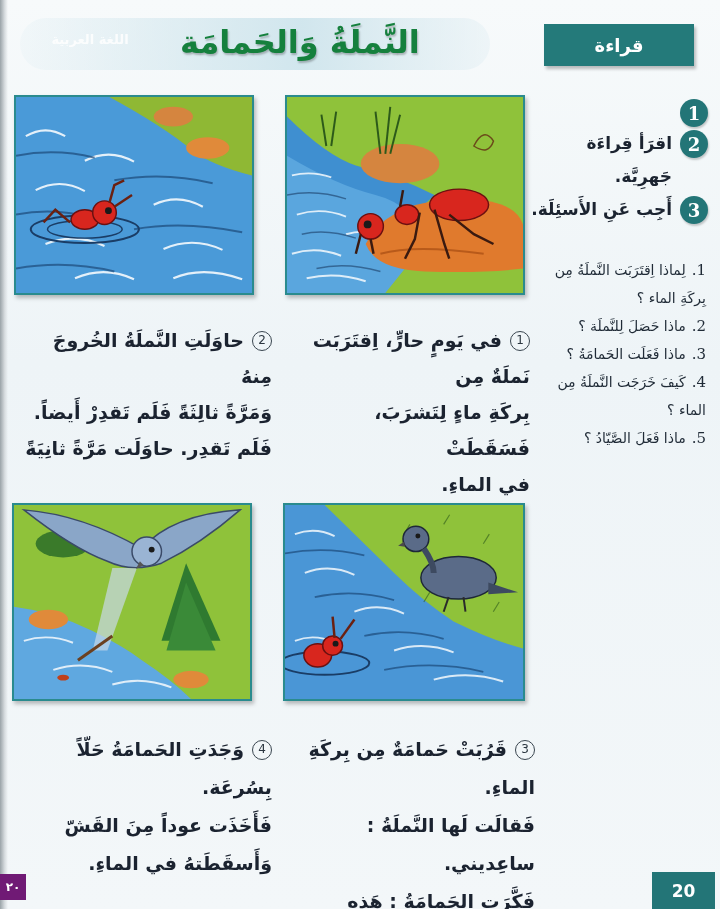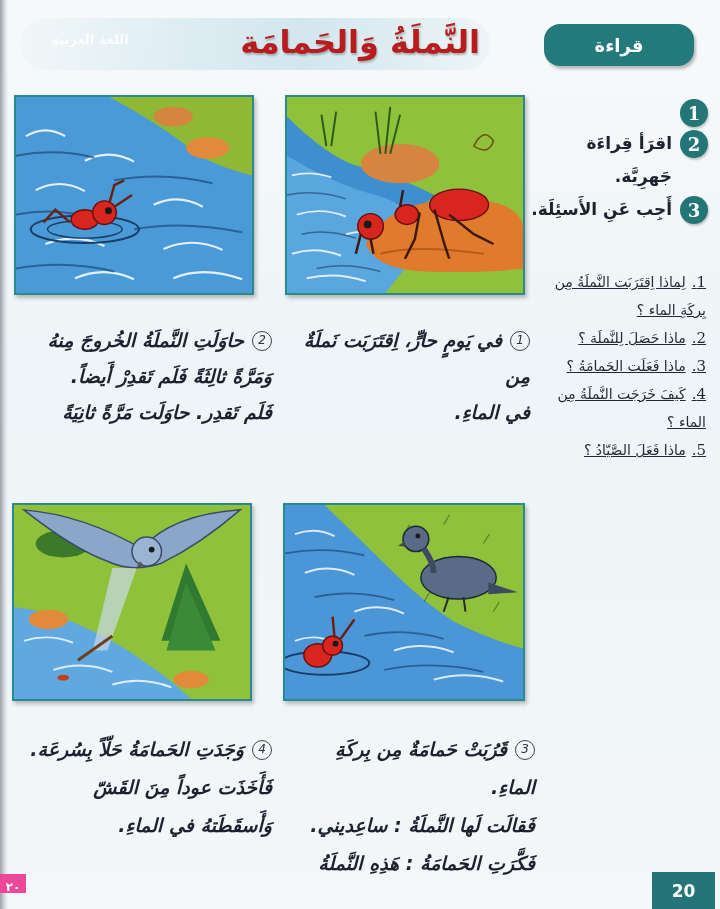--- a/index.html
+++ b/index.html
@@ -22,29 +22,29 @@
     position: absolute; left: 20px; top: 18px; width: 470px; height: 52px;
     background: linear-gradient(90deg, rgba(220,236,242,0.2), rgba(205,228,236,0.9) 60%, rgba(225,238,243,0.4));
     border-radius: 26px;
   }
   .title-faded {
     position: absolute; left: 30px; top: 32px; width: 120px; text-align: center;
     font-size: 13px; font-weight: bold; color: #ffffff; opacity: 0.85; direction: rtl;
   }
   .main-title {
     position: absolute; left: 180px; top: 14px; width: 300px; height: 56px;
-    text-align: right; direction: rtl;
+    text-align: left; direction: rtl;
     font-family: "DejaVu Sans", sans-serif; font-weight: bold;
-    font-size: 32px; color: #b91c1c;
+    font-size: 32px; color: #15803d;
     text-shadow: 1px 2px 2px rgba(0,0,0,0.25);
     line-height: 56px;
   }
   .section-badge {
     position: absolute; left: 544px; top: 24px; width: 150px; height: 42px;
-    background: #247a7a; border-radius: 16px;
+    background: #247a7a; border-radius: 0;
     box-shadow: 2px 3px 3px rgba(0,0,0,0.25);
     color: #ffffff; font-weight: bold; font-size: 18px;
     display: flex; align-items: center; justify-content: center; direction: rtl;
   }
 
   
   .panel {
     position: absolute; border: 2px solid #2a8b8e;
     box-shadow: 2px 3px 4px rgba(0,0,0,0.25);
     overflow: hidden;
@@ -53,21 +53,20 @@
   #panel-1 { left: 285px; top: 95px; width: 240px; height: 200px; }
   #panel-2 { left: 14px;  top: 95px; width: 240px; height: 200px; }
   #panel-3 { left: 283px; top: 503px; width: 242px; height: 198px; }
   #panel-4 { left: 12px;  top: 503px; width: 240px; height: 198px; }
 
   
   .story {
     position: absolute; direction: rtl; text-align: right;
     font-size: 19px; font-weight: bold; color: #1b2330;
     line-height: 36px;
-    font-style: italic;
   }
   .story .num {
     display: inline-block; width: 20px; height: 20px; border: 1.5px solid #3a4650;
     border-radius: 50%; font-size: 12px; line-height: 17px; text-align: center;
     margin-left: 8px; vertical-align: 3px; color: #2b3640; font-weight: normal;
     font-family: "DejaVu Sans", sans-serif;
   }
   #story-1 { left: 290px; top: 322px; width: 240px; }
   #story-2 { left: 22px;  top: 322px; width: 250px; }
   #story-3 { left: 290px; top: 730px; width: 245px; line-height: 38px; }
@@ -83,35 +82,35 @@
   .instr .circle {
     flex: 0 0 28px; width: 28px; height: 28px; border-radius: 50%;
     background: #237577; color: #ffffff; font-weight: bold; font-size: 18px;
     display: flex; align-items: center; justify-content: center;
     margin-top: 3px; box-shadow: 1px 2px 2px rgba(0,0,0,0.2);
     font-family: "DejaVu Serif", serif;
   }
   .instr .txt { flex: 1; text-align: right; }
 
   .questions {
-    position: absolute; left: 530px; top: 268px; width: 176px; direction: rtl;
-    font-size: 14px; color: #1f2a36; line-height: 28px; text-decoration: underline;
+    position: absolute; left: 530px; top: 256px; width: 176px; direction: rtl;
+    font-size: 14px; color: #1f2a36; line-height: 28px;
   }
   .q { text-align: right; }
   .q .qn { font-family: "DejaVu Serif", serif; font-size: 15px; margin-left: 6px; }
 
   
   .page-num-right {
     position: absolute; left: 652px; top: 872px; width: 63px; height: 37px;
     background: #237577; color: #ffffff; font-weight: bold; font-size: 17px;
     display: flex; align-items: center; justify-content: center;
   }
   .page-num-left {
-    position: absolute; left: 0; top: 874px; width: 26px; height: 19px;
-    background: #ec4899; color: #ffffff; font-weight: bold; font-size: 12px;
+    position: absolute; left: 0; top: 874px; width: 26px; height: 26px;
+    background: #701a75; color: #ffffff; font-weight: bold; font-size: 12px;
     display: flex; align-items: flex-start; justify-content: center; padding-top: 6px;
   }
 </style>
 </head>
 <body>
 
 <div class="page-bg"></div>
 <div class="spine"></div>
 
 <div class="title-band"></div>
@@ -263,20 +262,21 @@
     <path d="M10 5 Q70 10 130 45 Q160 10 230 5 Q190 40 150 60 Q120 70 95 58 Q60 45 10 5 Z" fill="#8aa6c8" stroke="#3a4a68" stroke-width="1.5"></path>
     <circle cx="135" cy="48" r="15" fill="#9ab4d4" stroke="#3a4a68" stroke-width="1.5"></circle>
     <circle cx="140" cy="46" r="3" fill="#1a1a1a"></circle>
     <path d="M128 58 L124 66 L132 62 Z" fill="#555"></path>
     <ellipse cx="50" cy="178" rx="6" ry="3" fill="#c0401a"></ellipse>
   </svg>
 </div>
 
 <div class="story" id="story-1">
   <p><span class="num">1</span><span>في يَومٍ حارٍّ، اِقتَرَبَت نَملَةٌ مِن</span></p>
+  <p>بِركَةِ ماءٍ لِتَشرَبَ، فَسَقَطَتْ</p>
   <p>في الماءِ.</p>
 </div>
 
 <div class="story" id="story-2">
   <p><span class="num">2</span><span>حاوَلَتِ النَّملَةُ الخُروجَ مِنهُ</span></p>
   <p>وَمَرَّةً ثالِثَةً فَلَم تَقدِرْ أَيضاً.</p>
   <p>فَلَم تَقدِر. حاوَلَت مَرَّةً ثانِيَةً</p>
 </div>
 
 <div class="story" id="story-3">

